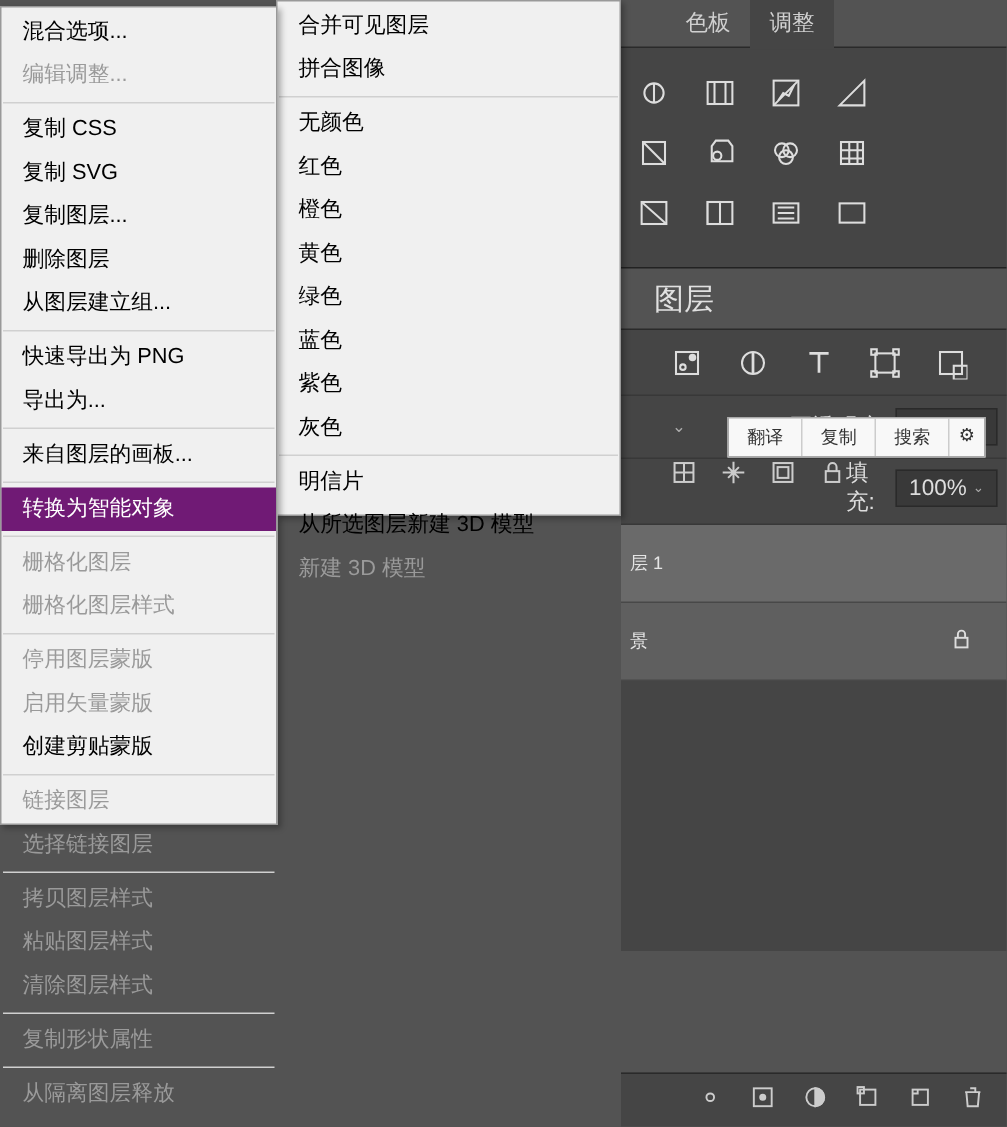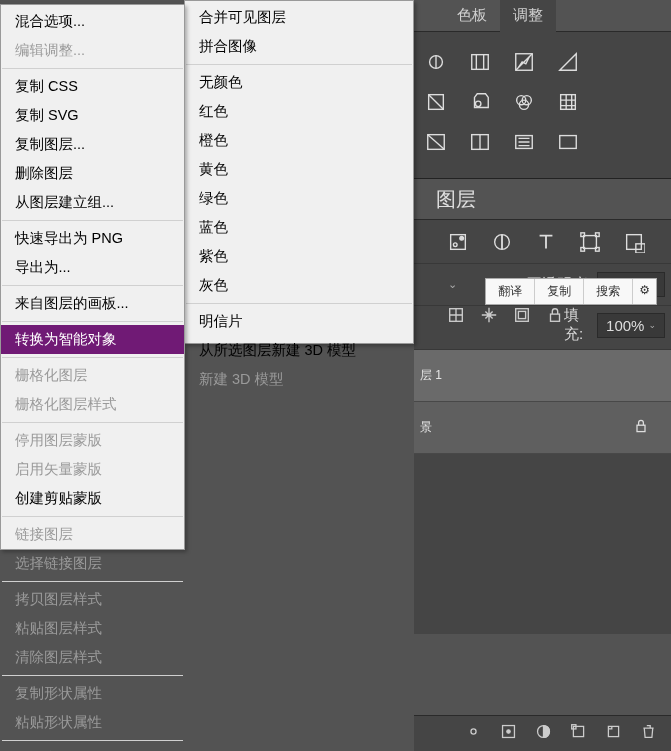--- a/index.html
+++ b/index.html
@@ -300,17 +300,16 @@
   <div class="mi">创建剪贴蒙版</div>
   <div class="sep"></div>
   <div class="mi dis">链接图层</div>
   <div class="mi dis">选择链接图层</div>
   <div class="sep"></div>
   <div class="mi dis">拷贝图层样式</div>
   <div class="mi dis">粘贴图层样式</div>
   <div class="mi dis">清除图层样式</div>
   <div class="sep"></div>
   <div class="mi dis">复制形状属性</div>
-  <div class="mi dis">粘贴形状属性</div>
   <div class="sep"></div>
   <div class="mi dis">从隔离图层释放</div>
 
 </div>
 
 </body></html>

